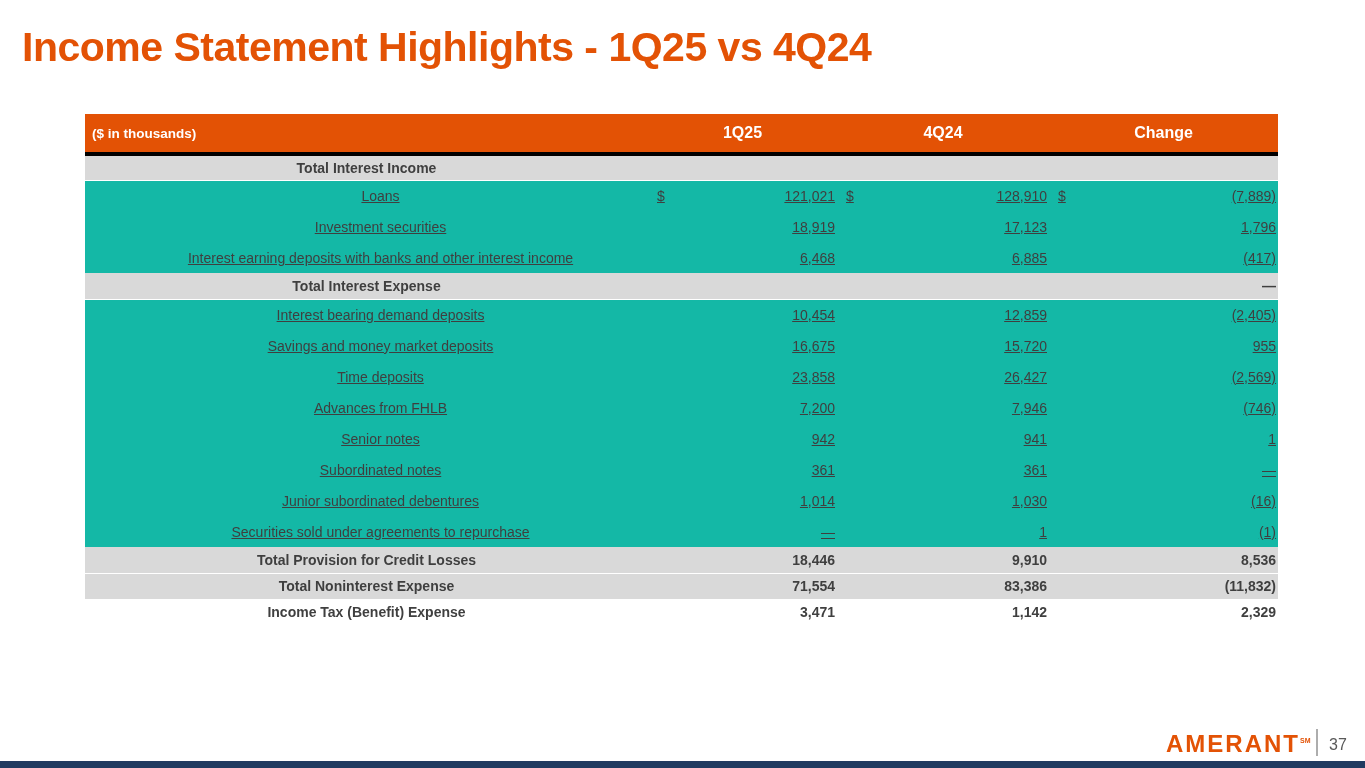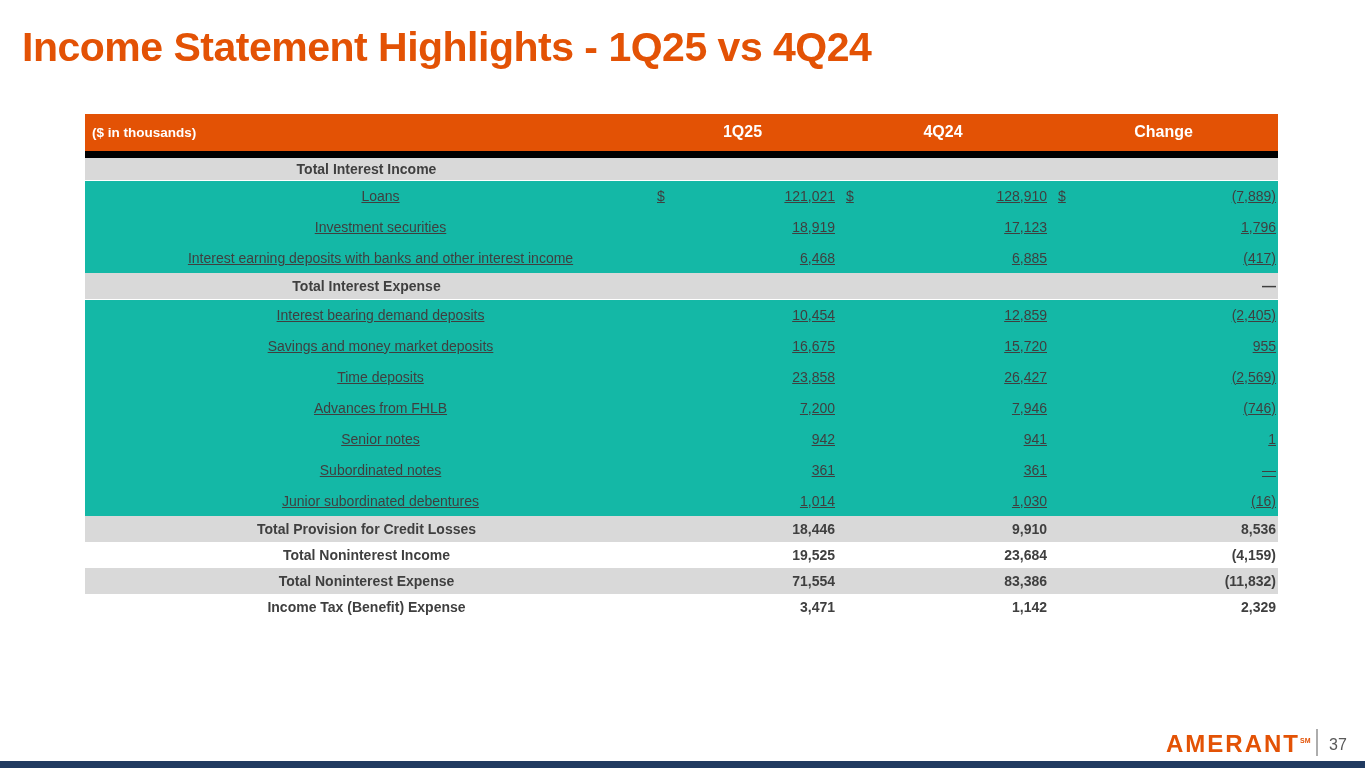--- a/index.html
+++ b/index.html
@@ -30,21 +30,21 @@
   }
   table.stmt th, table.stmt td {
     padding:0;
     vertical-align:middle;
     font-size:14px;
   }
   tr.hdr {
     background:#E35205;
     color:#ffffff;
     height:40px;
-    border-bottom:7px solid #000000;
+    border-bottom:4px solid #000000;
   }
   tr.hdr th.unit {
     text-align:left;
     padding-left:7px;
     font-size:13.5px;
     font-weight:bold;
   }
   tr.hdr th.col {
     text-align:center;
     font-size:16px;
@@ -380,59 +380,59 @@
             <span>1,030</span>
           </div>
         </td>
         <td class="num">
           <div class="grp">
             <span></span>
             <span>(16)</span>
           </div>
         </td>
       </tr>
+      <tr class="item">
+        <td class="label">Securities sold under agreements to repurchase</td>
+        <td class="num">
+          <div class="grp">
+            <span></span>
+            <span>—</span>
+          </div>
+        </td>
+        <td class="num">
+          <div class="grp">
+            <span></span>
+            <span>1</span>
+          </div>
+        </td>
+        <td class="num">
+          <div class="grp">
+            <span></span>
+            <span>(1)</span>
+          </div>
+        </td>
+      </tr>
       <tr class="total-gray">
         <td class="label">Total Provision for Credit Losses</td>
         <td class="num">
           <div class="grp">
             <span></span>
             <span>18,446</span>
           </div>
         </td>
         <td class="num">
           <div class="grp">
             <span></span>
             <span>9,910</span>
           </div>
         </td>
         <td class="num">
           <div class="grp">
             <span></span>
             <span>8,536</span>
-          </div>
-        </td>
-      </tr>
-      <tr class="total-white">
-        <td class="label">Total Noninterest Income</td>
-        <td class="num">
-          <div class="grp">
-            <span></span>
-            <span>19,525</span>
-          </div>
-        </td>
-        <td class="num">
-          <div class="grp">
-            <span></span>
-            <span>23,684</span>
-          </div>
-        </td>
-        <td class="num">
-          <div class="grp">
-            <span></span>
-            <span>(4,159)</span>
           </div>
         </td>
       </tr>
       <tr class="total-gray">
         <td class="label">Total Noninterest Expense</td>
         <td class="num">
           <div class="grp">
             <span></span>
             <span>71,554</span>
           </div>

